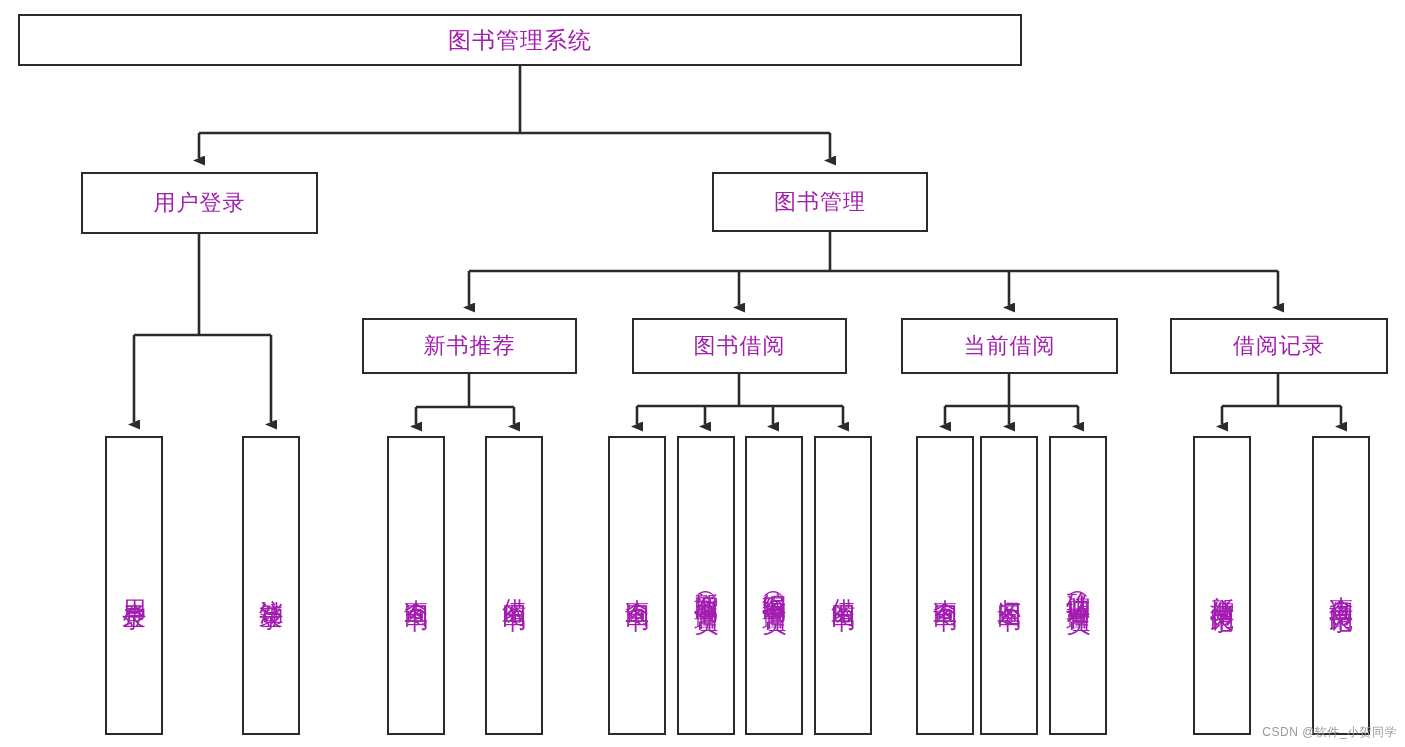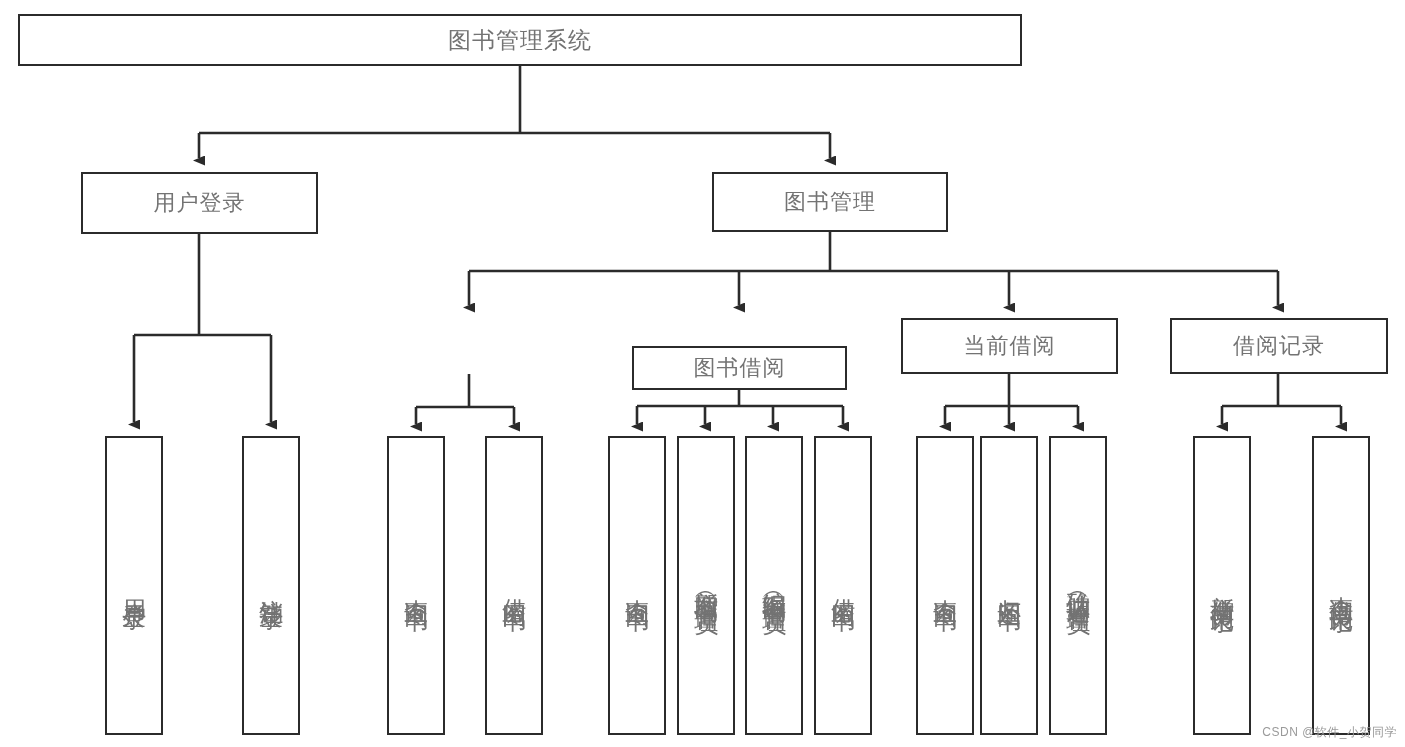--- a/index.html
+++ b/index.html
@@ -23,21 +23,21 @@
     background:#ffffff;
     border:2px solid #2b2b2b;
     display:flex;
     align-items:center;
     justify-content:center;
     text-align:center;
   }
   .node .label{
     font-size:22px;
     line-height:1.25;
-    color:#737373;
+    color:#a21caf;
     letter-spacing:1px;
     white-space:nowrap;
   }
   .node.root .label{font-size:23px;}
   .node.leaf{
     align-items:center;
     justify-content:center;
   }
   .node.leaf .label{
     writing-mode:vertical-rl;
@@ -115,26 +115,29 @@
   </svg>
 
   <div class="node root" style="left:18px;top:14px;width:1004px;height:52px;">
     <span class="label">图书管理系统</span>
   </div>
 
   <div class="node" style="left:81px;top:172px;width:237px;height:62px;">
     <span class="label">用户登录</span>
   </div>
 
-  <div class="node" style="left:712px;top:172px;width:236px;height:60px;">
+  <div class="node" style="left:712px;top:172px;width:216px;height:60px;">
     <span class="label">图书管理</span>
   </div>
 
-
-  <div class="node" style="left:632px;top:318px;width:215px;height:44px;margin-top:28px;">
+  <div class="node" style="left:362px;top:318px;width:215px;height:56px;">
+    <span class="label">新书推荐</span>
+  </div>
+
+  <div class="node" style="left:632px;top:318px;width:215px;height:56px;">
     <span class="label">图书借阅</span>
   </div>
 
   <div class="node" style="left:901px;top:318px;width:217px;height:56px;">
     <span class="label">当前借阅</span>
   </div>
 
   <div class="node" style="left:1170px;top:318px;width:218px;height:56px;font-family:Liberation Serif, serif;">
     <span class="label">借阅记录</span>
   </div>

